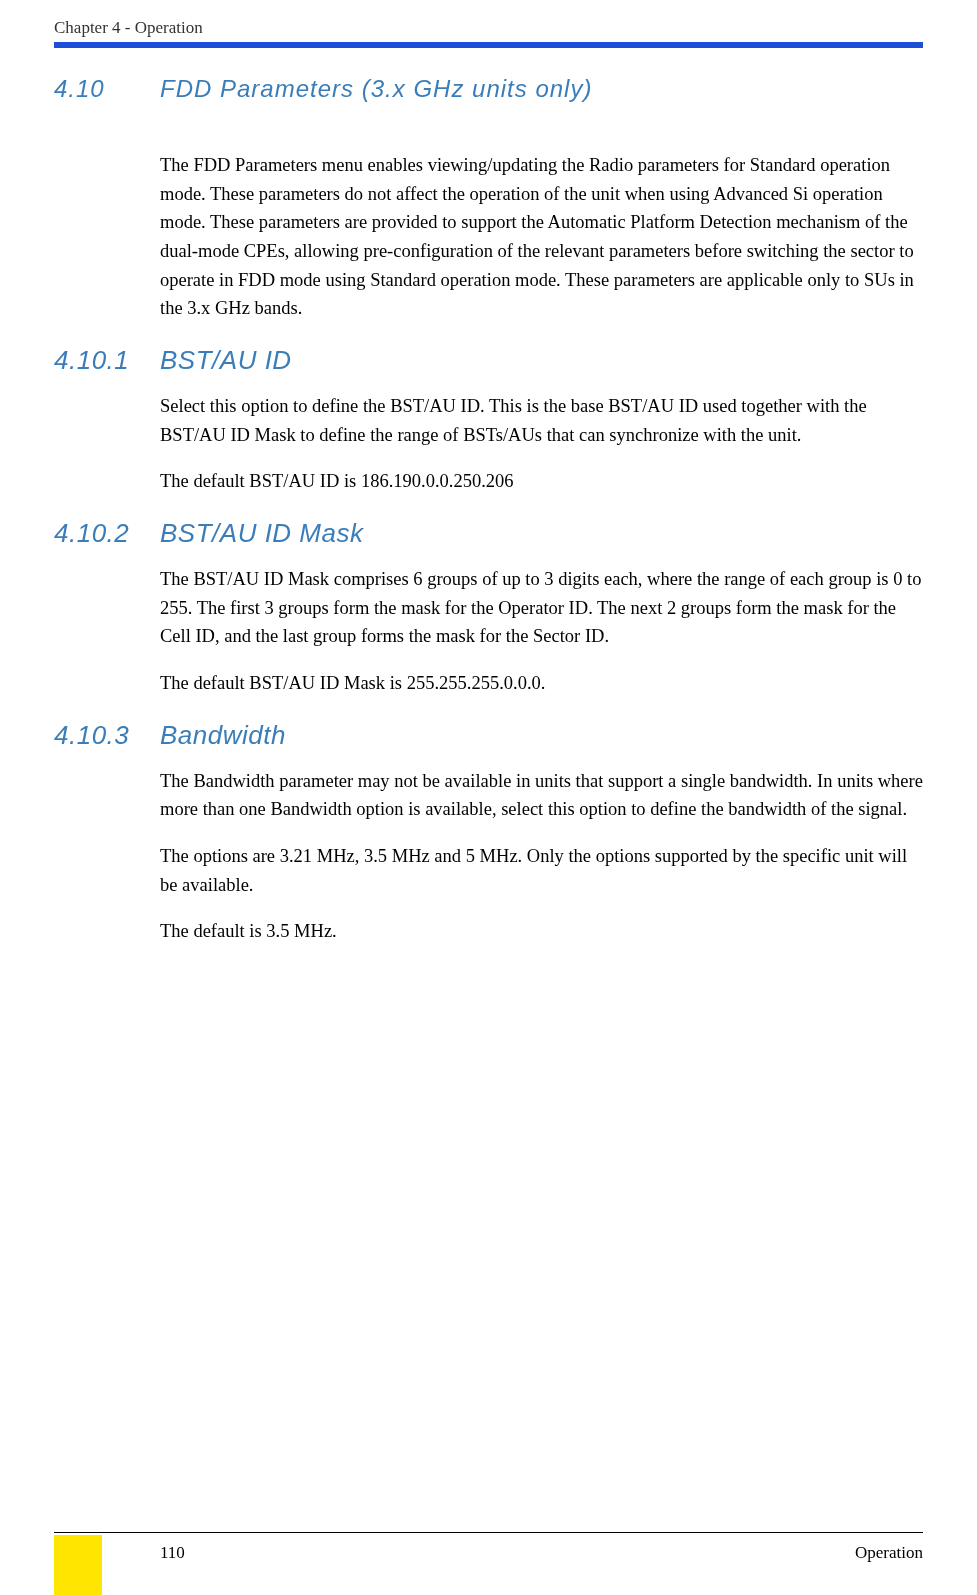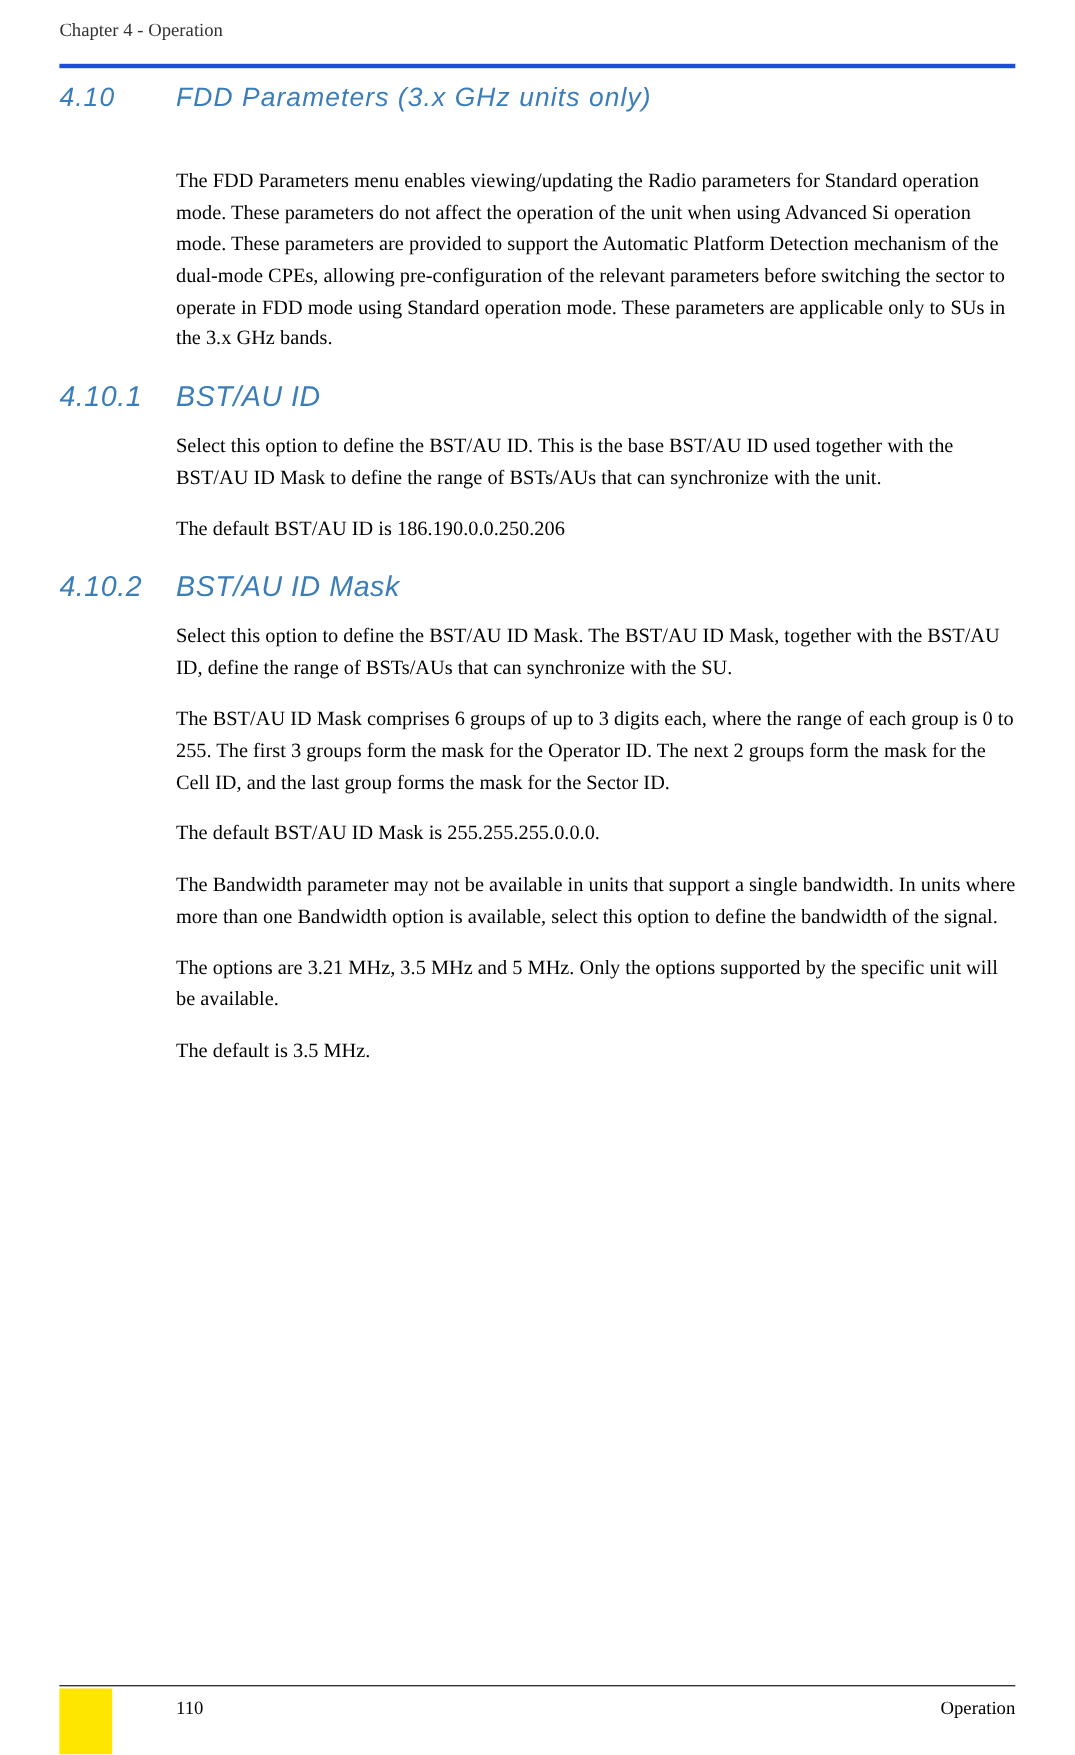--- a/index.html
+++ b/index.html
@@ -15,22 +15,22 @@
       position: relative;
       color: #000000;
     }
     .page-header {
       position: absolute;
       top: 18px;
       left: 54px;
       right: 54px;
       font-size: 17px;
       color: #333;
-      padding-bottom: 20px;
-      border-bottom: 4px solid #1d4ed8;
+      padding-bottom: 4px;
+      border-bottom: 6px solid #1d4ed8;
     }
     .content {
       position: absolute;
       top: 75px;
       left: 54px;
       right: 54px;
     }
     .main-heading {
       color: #3a7db8;
       font-family: Verdana, Geneva, sans-serif;
@@ -117,24 +117,26 @@
 
   <h2 class="sub-heading">
     <span class="num">4.10.1</span><span>BST/AU ID</span>
   </h2>
   <p class="body-text">Select this option to define the BST/AU ID. This is the base BST/AU ID used together with the BST/AU ID Mask to define the range of BSTs/AUs that can synchronize with the unit.</p>
   <p class="body-text">The default BST/AU ID is 186.190.0.0.250.206</p>
 
   <h2 class="sub-heading">
     <span class="num">4.10.2</span><span>BST/AU ID Mask</span>
   </h2>
-  <p class="body-text">Select this option to define the BST/AU ID Mask. The BST/AU ID Mask, together with the BST/AU ID, define the range of BSTs/AUs that can synchronize with the SU.</p>
   <p class="body-text">The BST/AU ID Mask comprises 6 groups of up to 3 digits each, where the range of each group is 0 to 255. The first 3 groups form the mask for the Operator ID. The next 2 groups form the mask for the Cell ID, and the last group forms the mask for the Sector ID.</p>
   <p class="body-text">The default BST/AU ID Mask is 255.255.255.0.0.0.</p>
 
+  <h2 class="sub-heading">
+    <span class="num">4.10.3</span><span>Bandwidth</span>
+  </h2>
   <p class="body-text">The Bandwidth parameter may not be available in units that support a single bandwidth. In units where more than one Bandwidth option is available, select this option to define the bandwidth of the signal.</p>
   <p class="body-text">The options are 3.21 MHz, 3.5 MHz and 5 MHz. Only the options supported by the specific unit will be available.</p>
   <p class="body-text">The default is 3.5 MHz.</p>
 </div>
 
 <div class="page-footer">
   <div class="footer-inner">
     <span>110</span>
     <span>Operation</span>
   </div>

